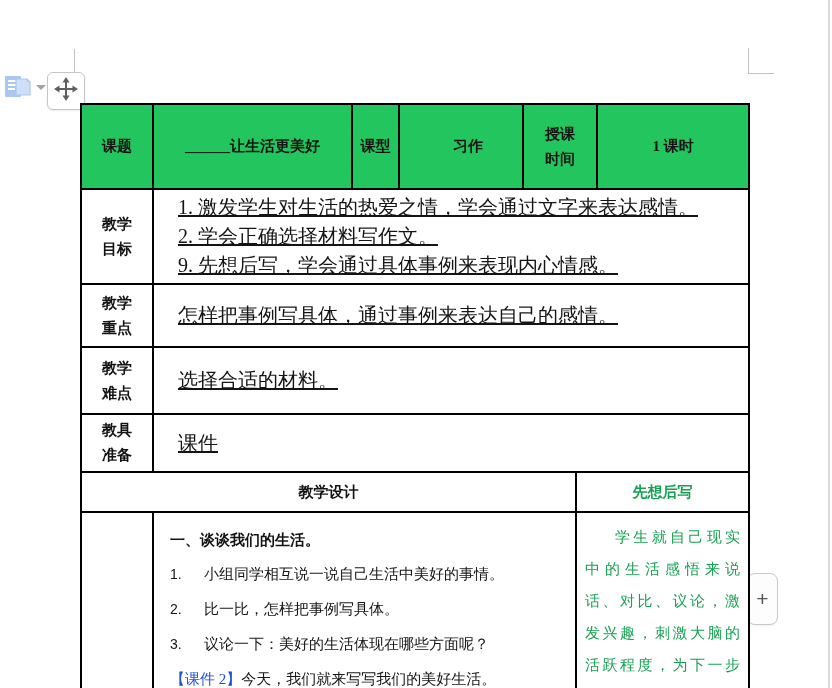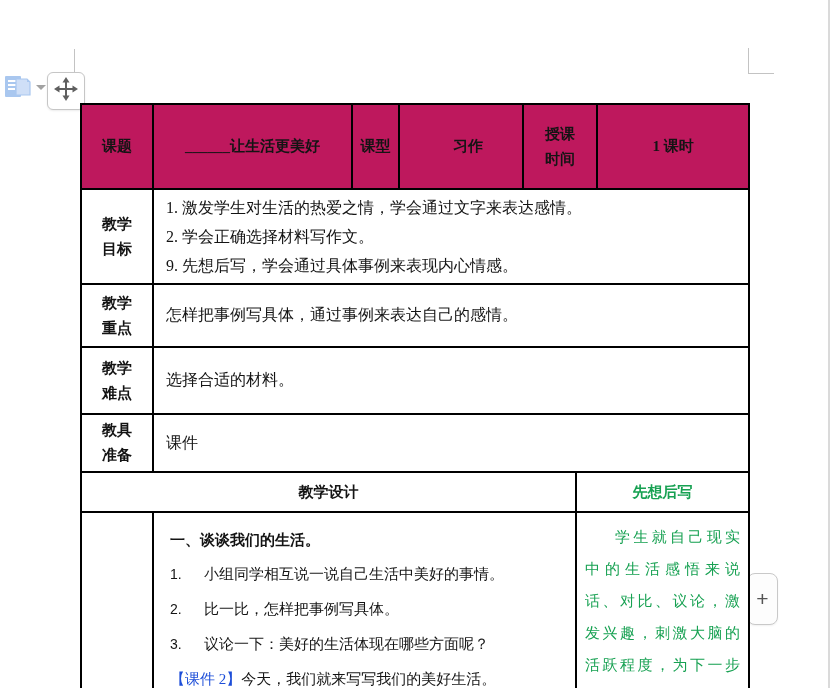--- a/index.html
+++ b/index.html
@@ -24,32 +24,32 @@
             box-shadow:0 1px 2px rgba(0,0,0,.06);cursor:pointer;}
 
   
   .lesson-table{position:absolute;left:80px;top:103px;width:666px;border:2px solid #000;background:#fff;}
   .trow{display:flex;border-bottom:2px solid #000;box-sizing:border-box;}
   .trow:last-child{border-bottom:none;}
   .tcell{border-right:2px solid #000;box-sizing:border-box;display:flex;
          flex-direction:column;justify-content:center;}
   .tcell.last{border-right:none;flex:1;}
   .center{align-items:center;text-align:center;}
-  .hdr-row{background:#be185d;height:85px;}
+  .hdr-row{background:#22c55e;height:85px;}
   .bold{font-weight:700;}
   .wrap-label{display:block;width:34px;margin:0 auto;word-break:break-all;
               line-height:25px;font-weight:700;text-align:center;font-size:15px;}
   .val{font-size:15px;}
   .row-objectives{height:95px;}
   .row-focus{height:63px;}
   .row-difficulty{height:67px;}
   .row-aids{height:58px;}
   .row-designhdr{height:40px;}
   .row-designbody{height:285px;}
-  .content-cell{padding-left:12px;font-size:16px;}
+  .content-cell{padding-left:24px;font-size:20px;text-decoration:underline;}
   .obj-line{line-height:29px;}
   .design-left-hdr{font-weight:700;font-size:15px;}
   .design-right-hdr{font-weight:700;font-size:15px;color:#17a152;}
   .design-main{justify-content:flex-start;padding:16px 12px 0 16px;font-size:15px;}
   .design-heading{font-weight:700;margin-bottom:12px;line-height:22px;}
   .step-line{line-height:22px;margin-bottom:13px;}
   .step-num{display:inline-block;width:34px;font-family:"Liberation Sans",sans-serif;font-size:14px;}
   .cw-line{line-height:22px;}
   .cw-tag{color:#1d4ed8;}
   .intent-cell{justify-content:flex-start;padding:8px 6px 0 8px;color:#17a152;

